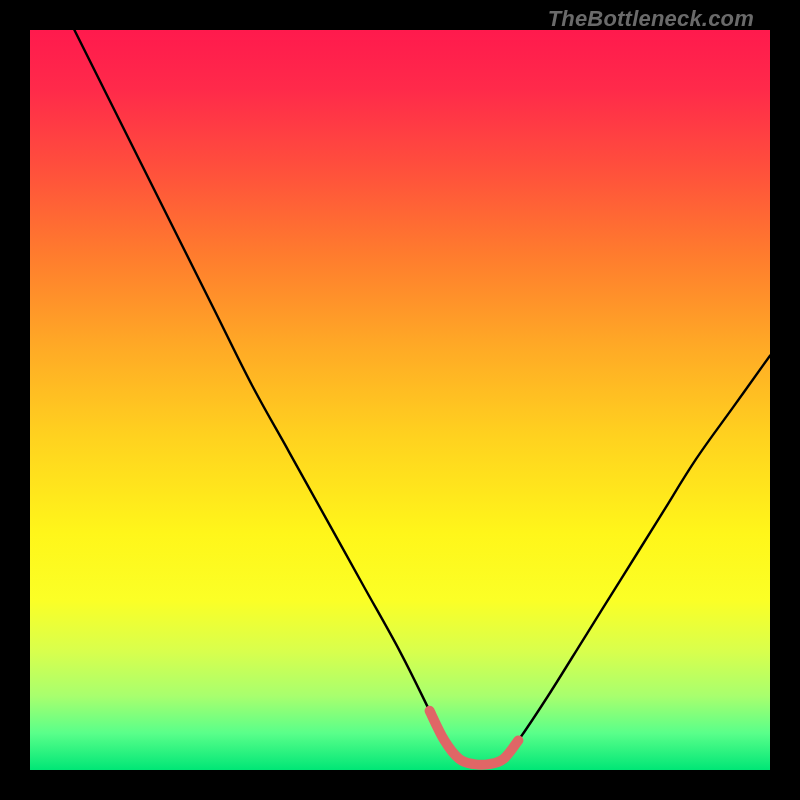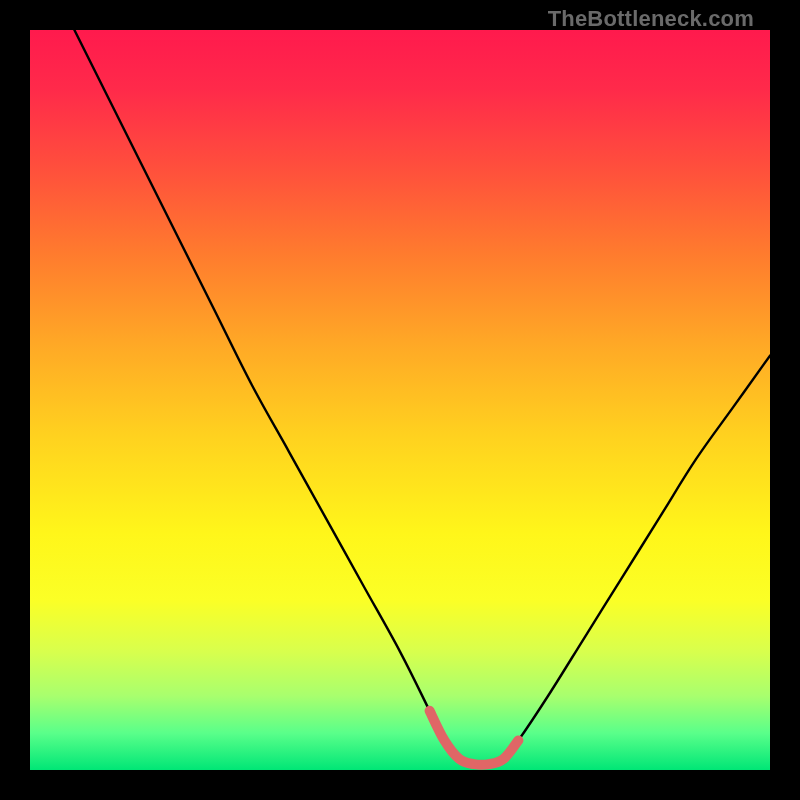--- a/index.html
+++ b/index.html
@@ -2,20 +2,21 @@
 <html><head>
 <meta charset="utf-8">
 <style>
   * { margin: 0; padding: 0; box-sizing: border-box; }
   html, body { width: 800px; height: 800px; overflow: hidden; background: #000; }
   .canvas {
     position: relative;
     width: 784px;
     height: 800px;
     background: #000;
+    font-style: italic;
   }
   .plot-area {
     position: absolute;
     left: 30px;
     top: 30px;
     width: 740px;
     height: 740px;
     background: linear-gradient(to bottom,
       #ff1a4d 0%,
       #ff2a4a 8%,

